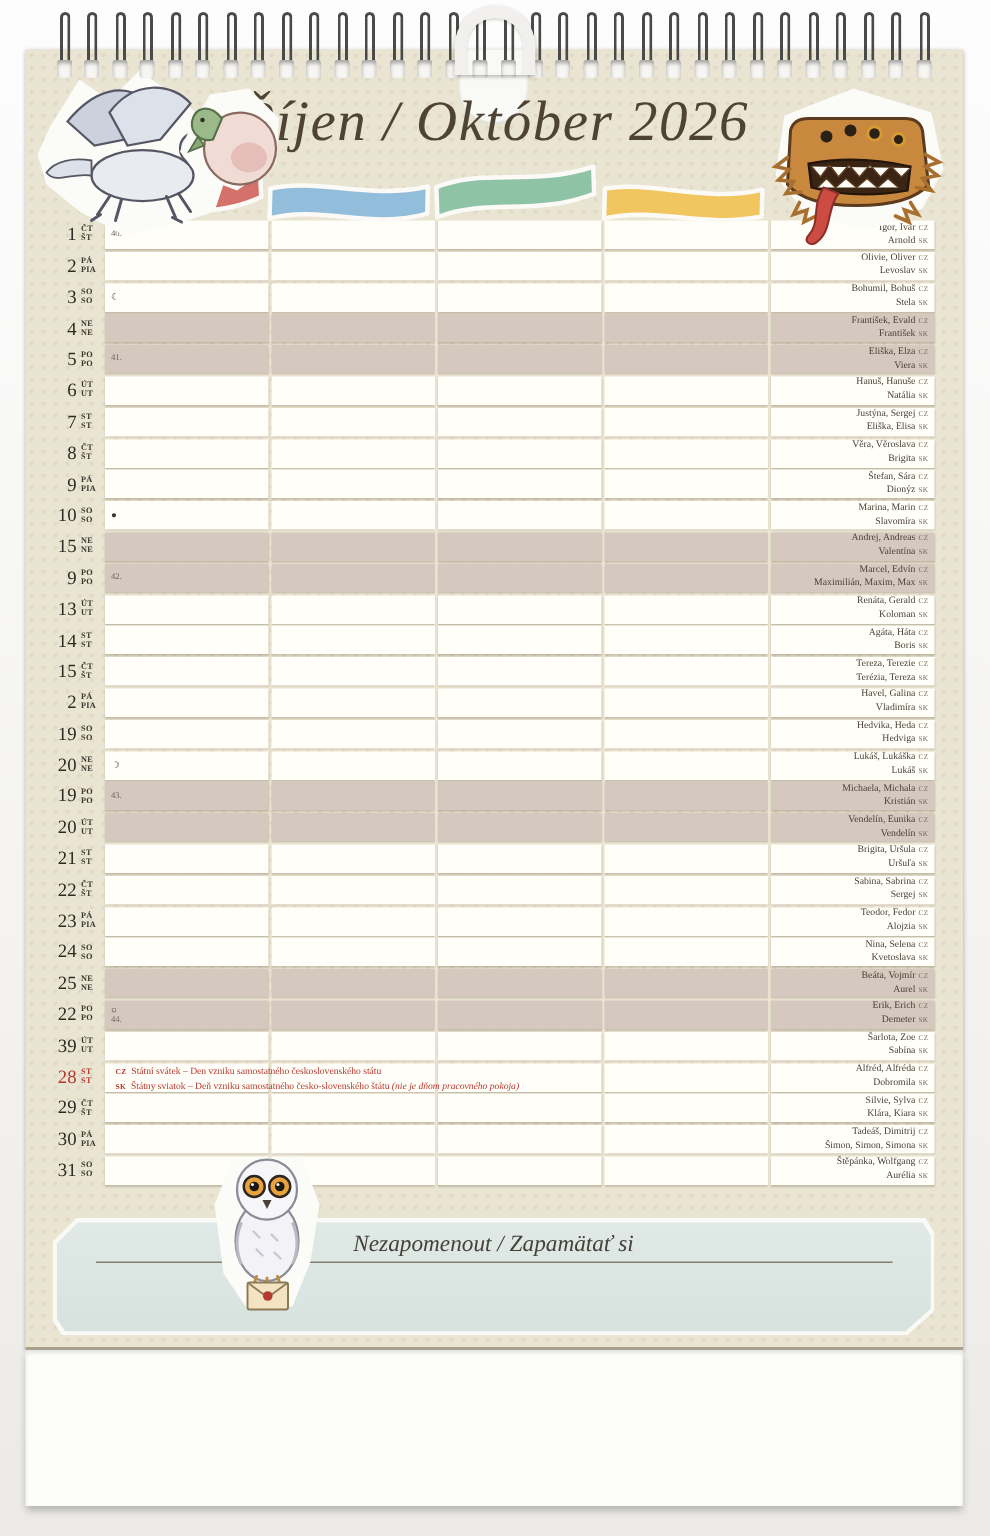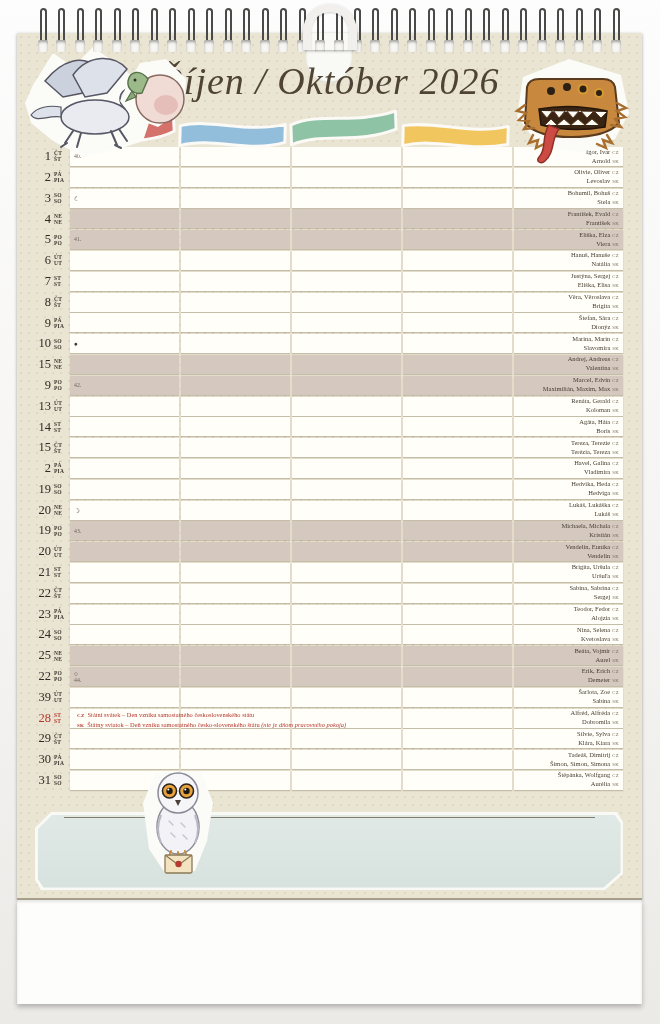--- a/index.html
+++ b/index.html
@@ -883,16 +883,17 @@
   </div>
     </div>
 
   <div class="holiday-note">
     <div><span class="htag">CZ</span><span>Státní svátek – Den vzniku samostatného československého státu</span></div>
     <div><span class="htag">SK</span><span>Štátny sviatok – Deň vzniku samostatného česko-slovenského štátu</span> <span class="hnote">(nie je dňom pracovného pokoja)</span></div>
   </div>
 
   <div class="notes-outer">
     <div class="notes-inner">
+      <div class="notes-title">Nezapomenout / Zapamätať si</div>
       <div class="notes-line"></div>
     </div>
   </div>
 </div>
 
 </body></html>

